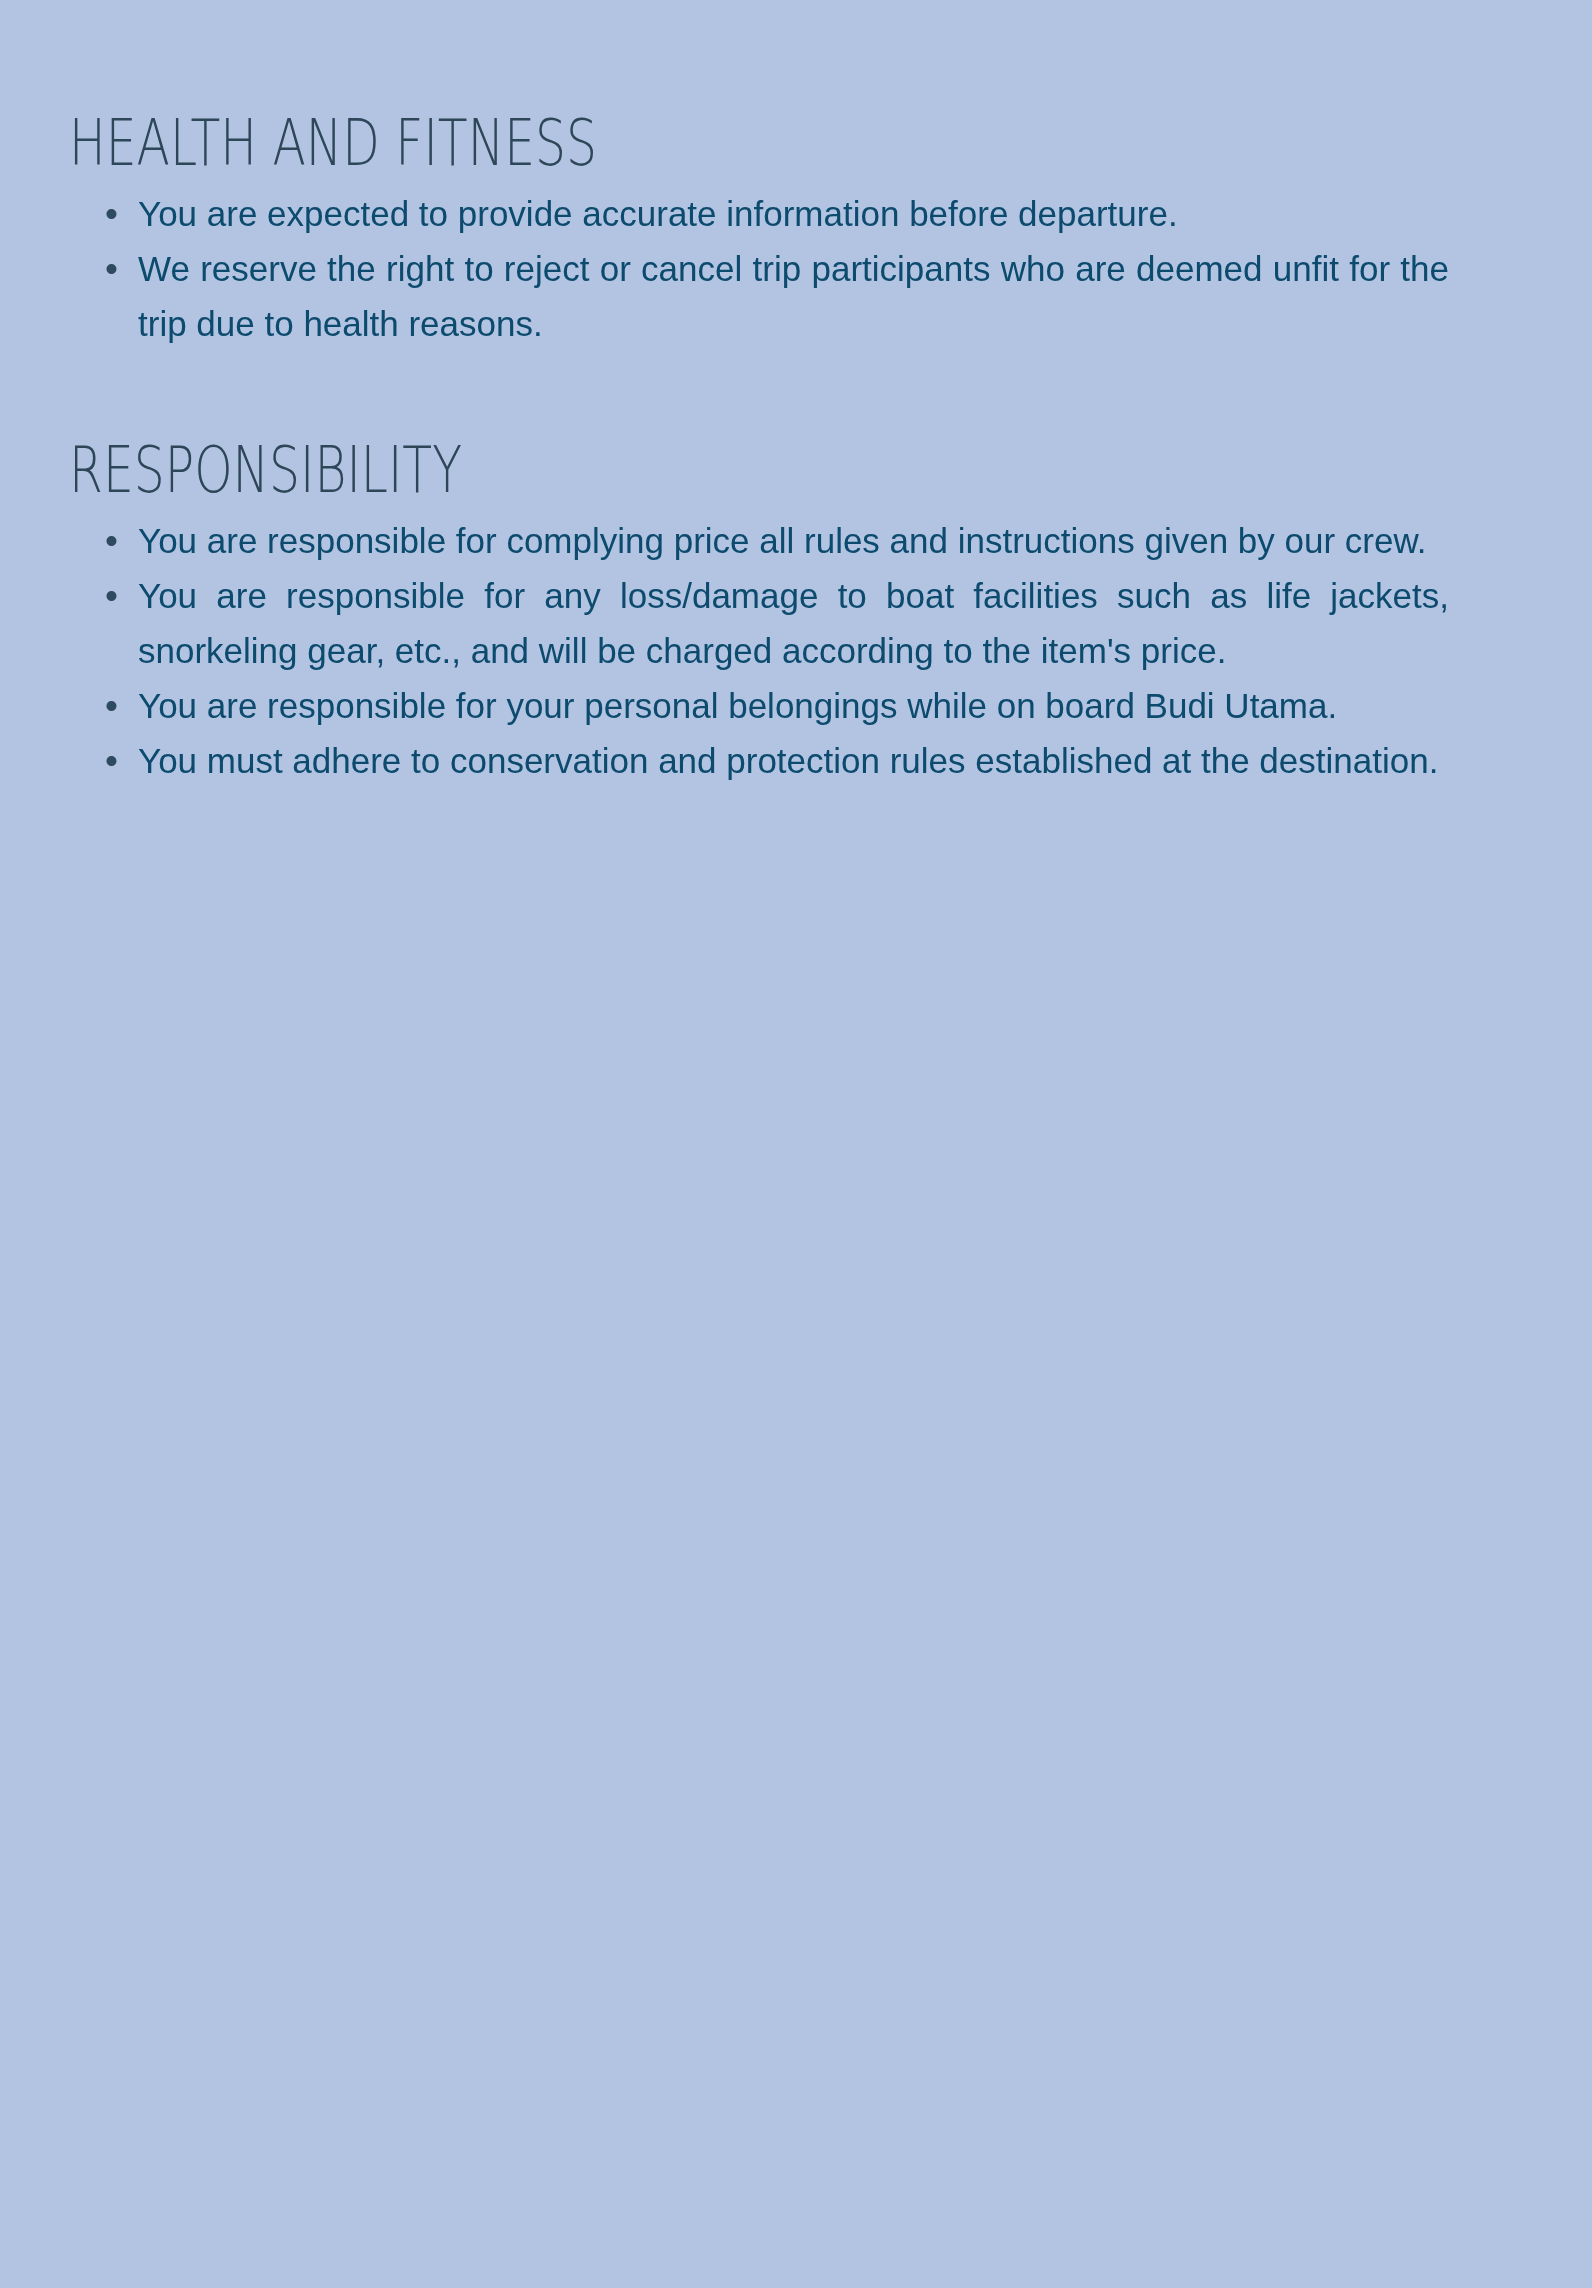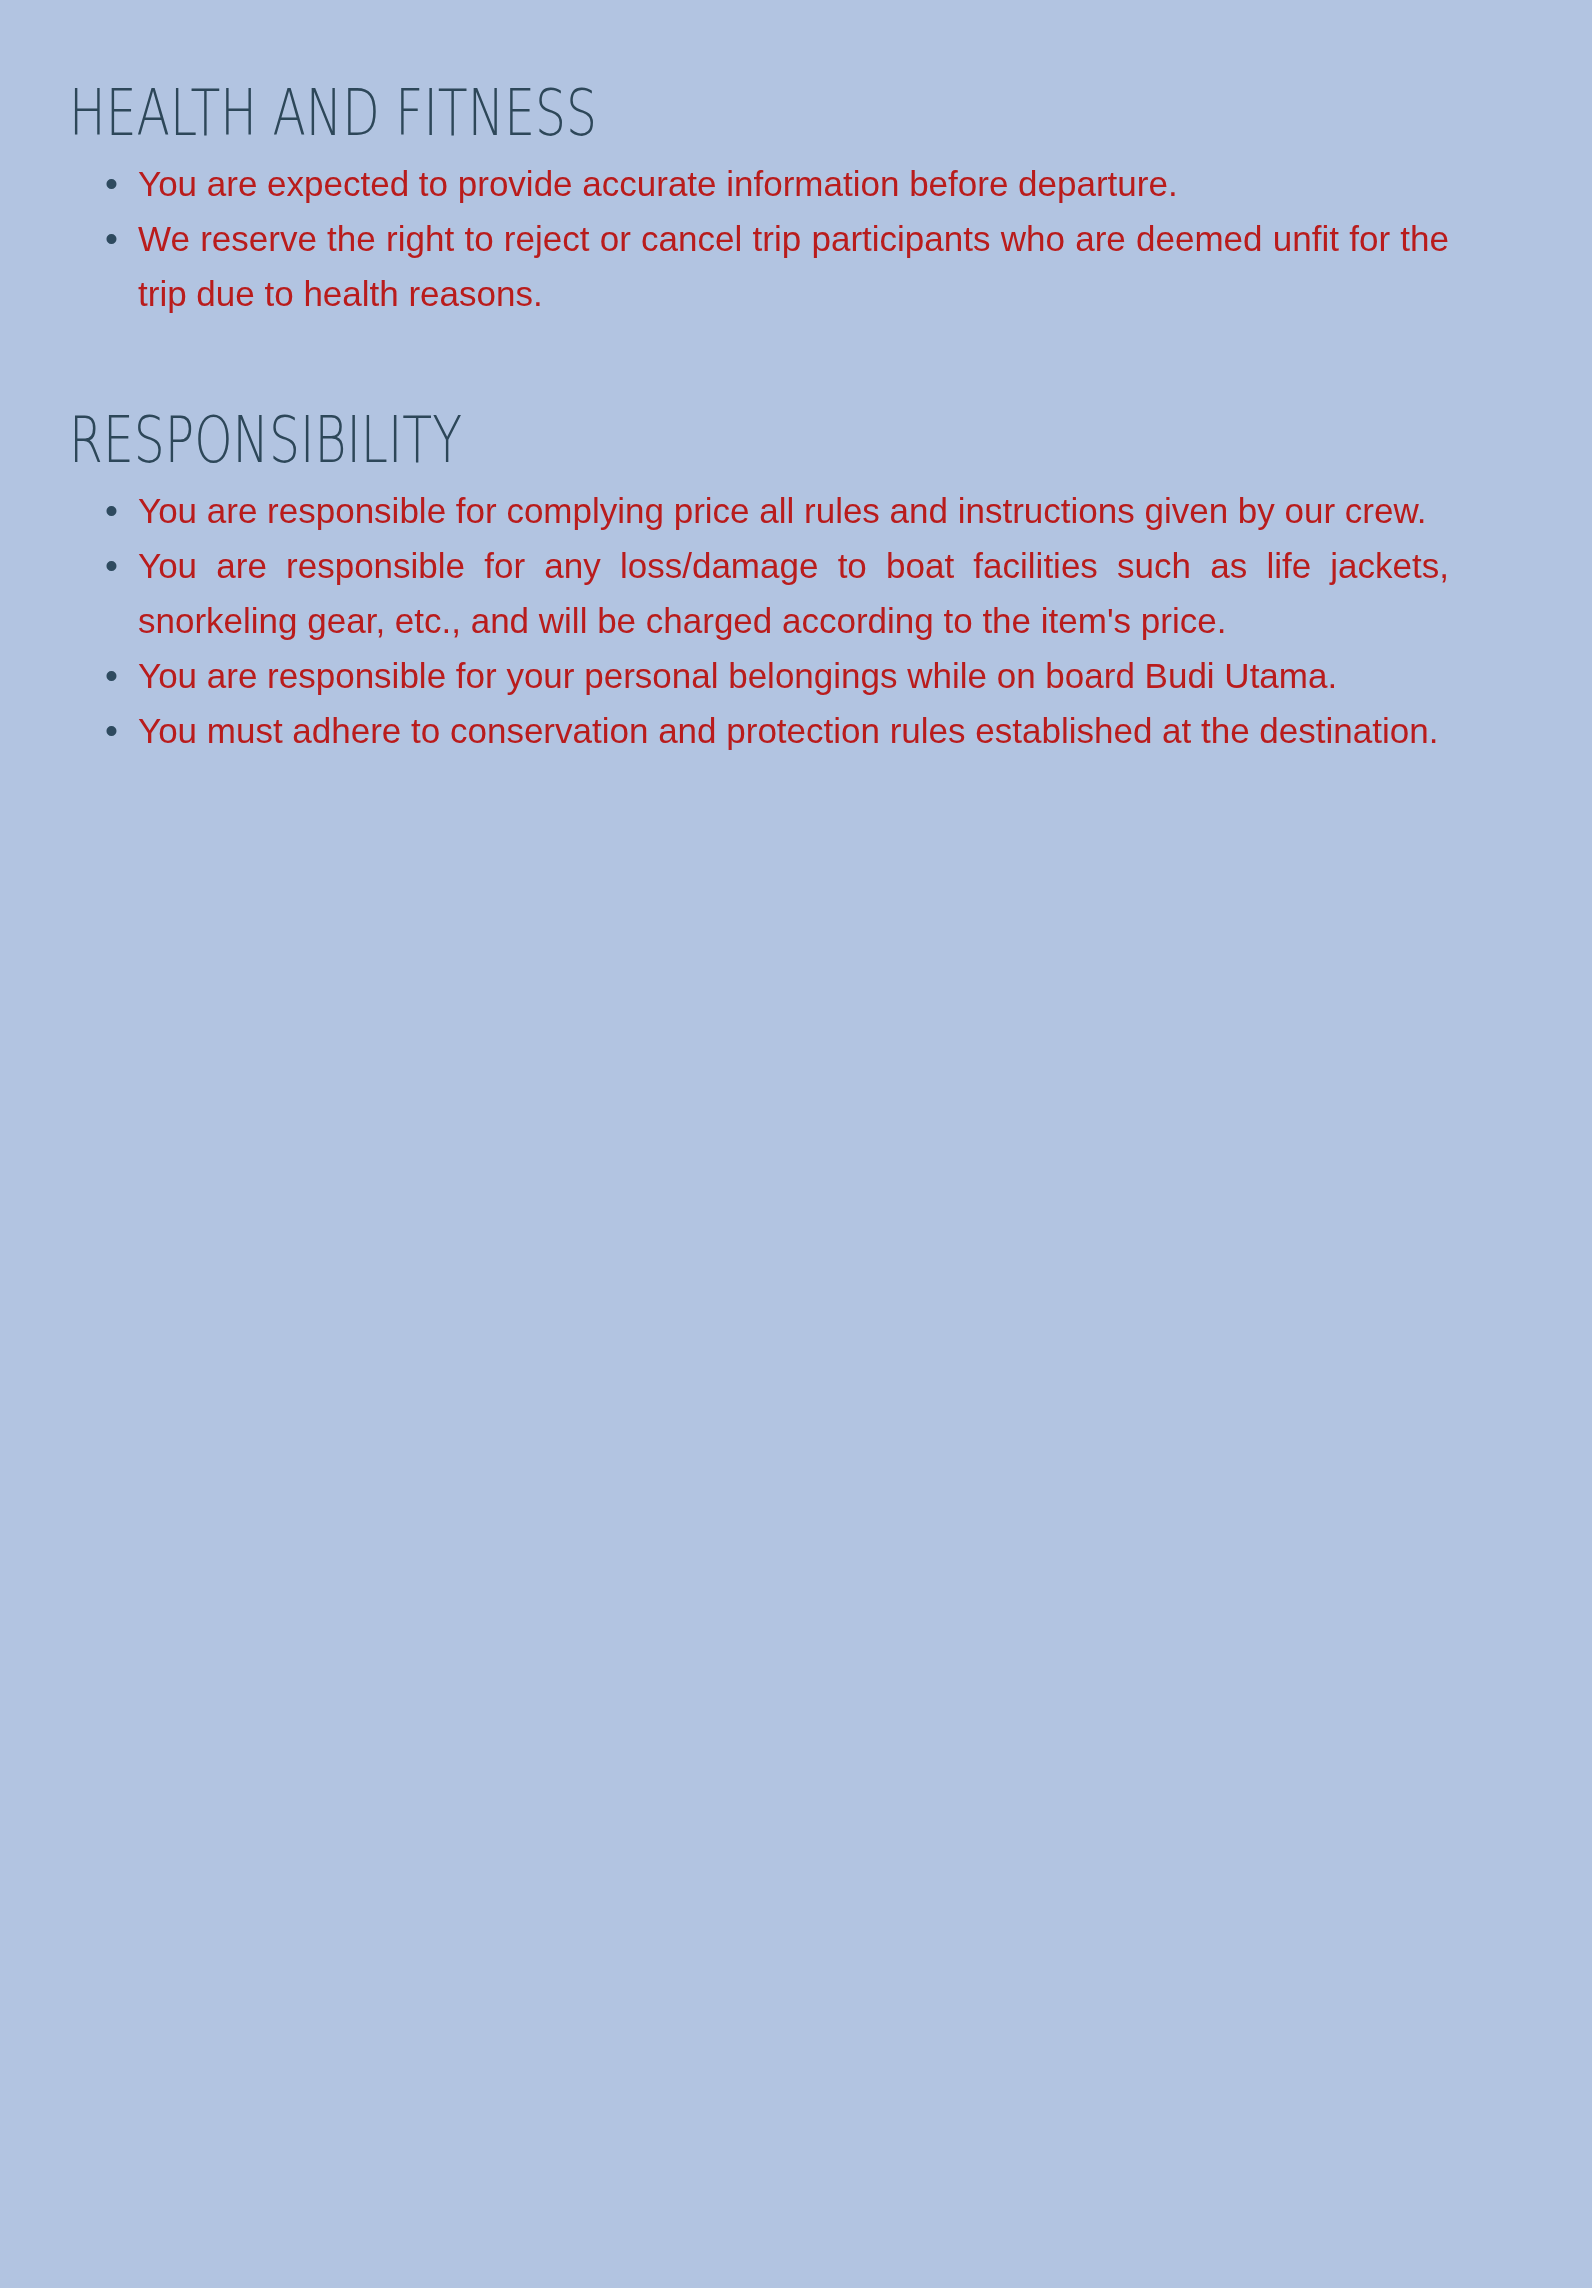--- a/index.html
+++ b/index.html
@@ -11,21 +11,21 @@
     font-family: "Liberation Sans", sans-serif;
   }
   .page {
     position: relative;
     width: 1592px;
     height: 2289px;
     background: #b2c4e1;
     overflow: hidden;
   }
   .content {
-    padding-top: 82px;
+    padding-top: 112px;
   }
   .section-heading {
     margin: 0 0 0 69px;
     font-family: "DejaVu Sans", "Liberation Sans", sans-serif;
     font-weight: 200;
     font-size: 61px;
     line-height: 1.0;
     letter-spacing: 0px;
     color: #2d4759;
     transform: scaleX(0.80) scaleY(1.04);
@@ -36,21 +36,21 @@
     list-style: none;
     margin: 13px 0 0 0;
     padding: 0 0 0 138px;
     width: 1311px;
     box-sizing: content-box;
   }
   .bullet-list li {
     position: relative;
     font-size: 35px;
     line-height: 55px;
-    color: #b91c1c;
+    color: #0c4a6e;
     text-align: justify;
     text-justify: inter-word;
   }
   .bullet-list li::before {
     content: "\2022";
     position: absolute;
     left: -33px;
     top: 0;
     font-size: 37px;
     line-height: 55px;

